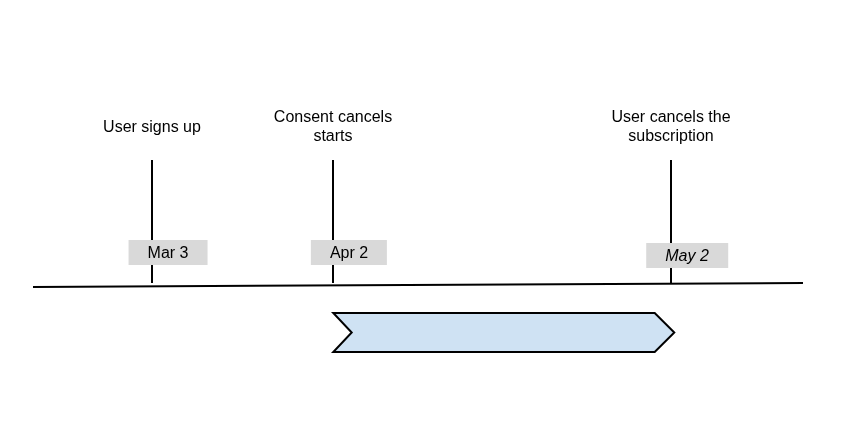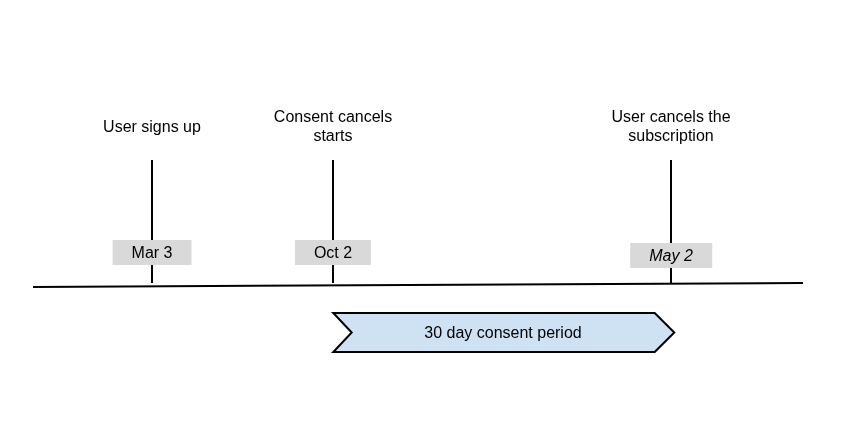--- a/index.html
+++ b/index.html
@@ -42,21 +42,21 @@
     top: 160px;
     left: -1px;
     width: 2px;
     height: 123px;
     background: var(--line, #000);
   }
 
   .date-badge {
     position: absolute;
     top: 240px;
-    left: 0;
+    left: 16px;
     transform: translateX(-50%);
     background: var(--date-label-bg, #d9d9d9);
     font-size: 16px;
     line-height: 23px;
     padding: 1px 19px;
     white-space: nowrap;
     z-index: 2;
   }
   .event.e3 .date-badge { top: 243px; font-style: italic; }
 
@@ -106,30 +106,29 @@
   <div class="event e1">
     <div class="event-title">User signs up</div>
     <div class="tick"></div>
     <div class="date-badge">Mar 3</div>
   </div>
 
   <div class="event e2">
     <div class="event-title">Consent cancels
 starts</div>
     <div class="tick"></div>
-    <div class="date-badge">Oct 2</div>
+    <div class="date-badge">Apr 2</div>
   </div>
 
   <div class="event e3">
     <div class="event-title">User cancels the
 subscription</div>
     <div class="tick"></div>
     <div class="date-badge">May 2</div>
   </div>
 
   <div class="axis-line"></div>
 
   <svg class="banner-svg" viewBox="0 0 348 46" aria-hidden="true">
     <polygon points="3.3,3 324.7,3 344.3,22.5 324.7,42 3.3,42 21.7,22.5"></polygon>
   </svg>
-  <div class="banner-label">30 day consent period</div>
 
 </div>
 
 </body></html>

